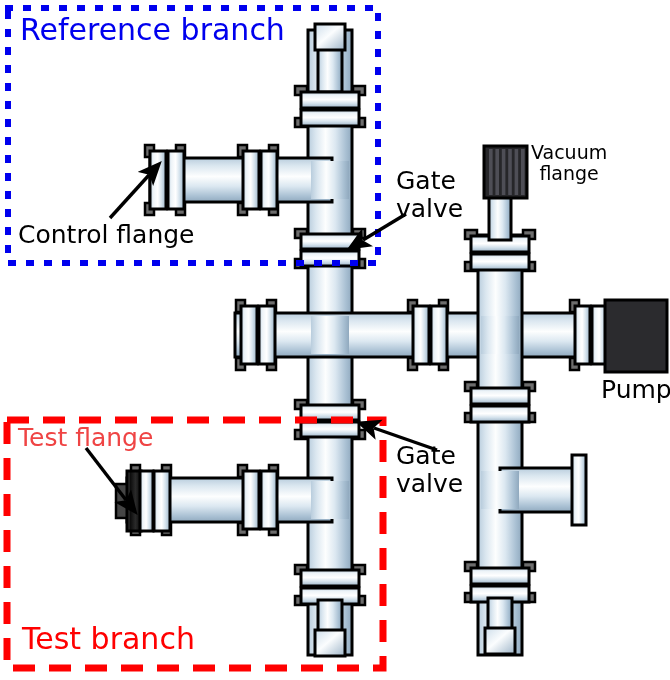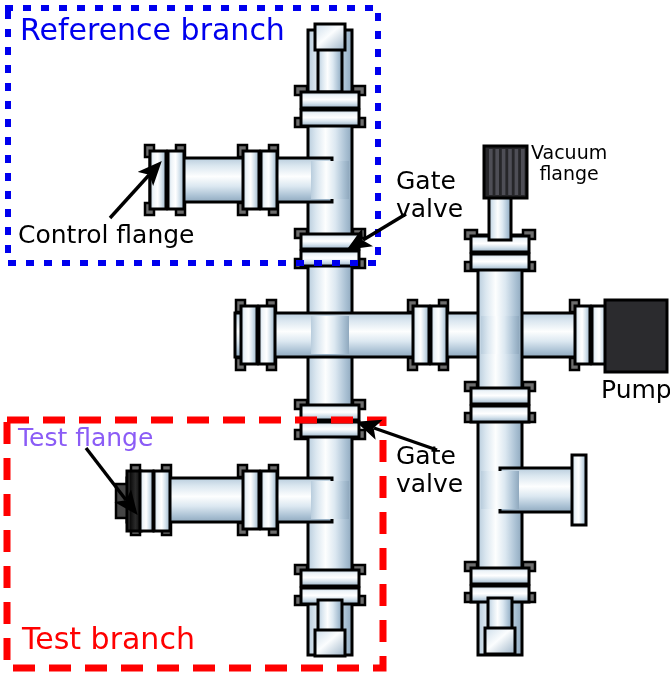--- a/index.html
+++ b/index.html
@@ -255,21 +255,21 @@
     <line x1="437" y1="450" x2="374" y2="428" marker-end="url(#ah)"></line>
   </g>
 </svg>
 
 <div class="lbl" style="left:20px;top:14px;font-size:30px;color:#0000ee;">Reference branch</div>
 
 <div class="lbl" style="left:22px;top:623px;font-size:30px;color:#ff0000;">Test branch</div>
 
 <div class="lbl" style="left:18px;top:221px;font-size:25px;color:#000;">Control flange</div>
 
-<div class="lbl" style="left:18px;top:424px;font-size:25px;color:#8b5cf6;">Test flange</div>
+<div class="lbl" style="left:18px;top:424px;font-size:25px;color:#ef4444;">Test flange</div>
 
 <div style="position:absolute;left:396px;top:167px;font-size:25px;color:#000;line-height:1.1;">
   <div>Gate</div>
   <div>valve</div>
 </div>
 
 <div style="position:absolute;left:396px;top:442px;font-size:25px;color:#000;line-height:1.1;">
   <div>Gate</div>
   <div>valve</div>
 </div>

